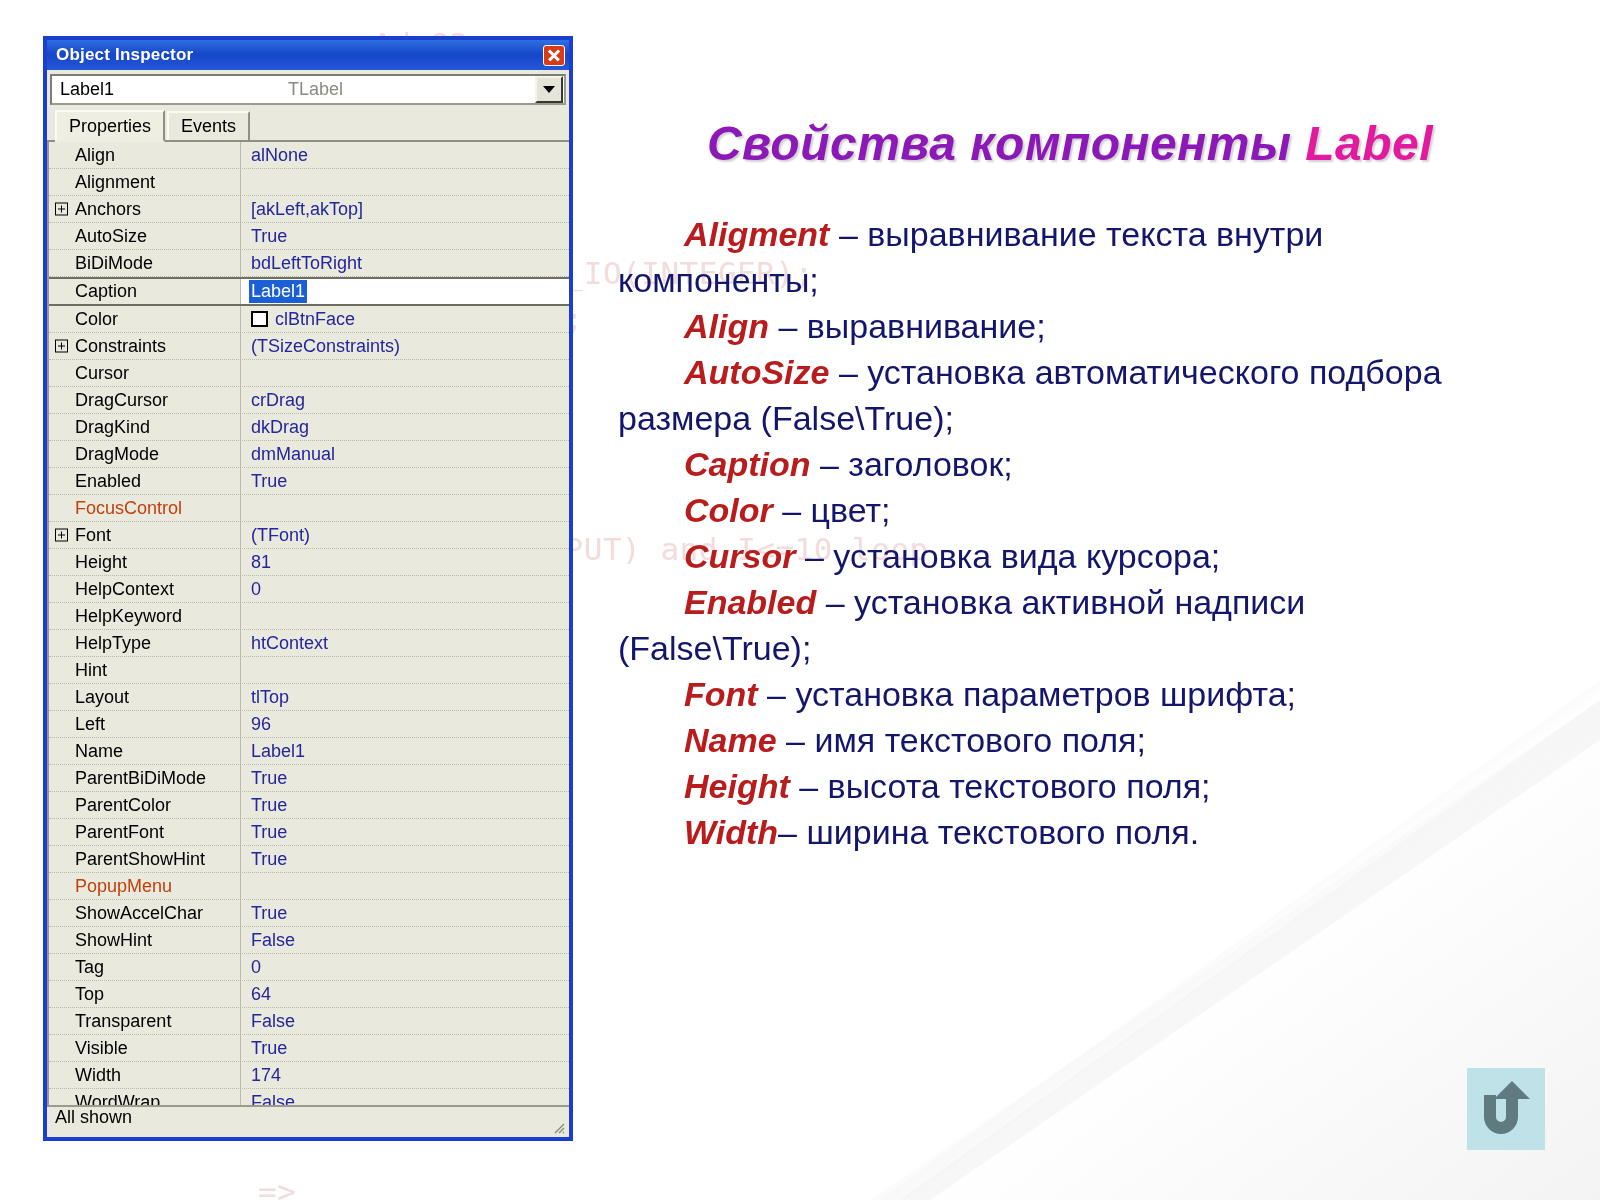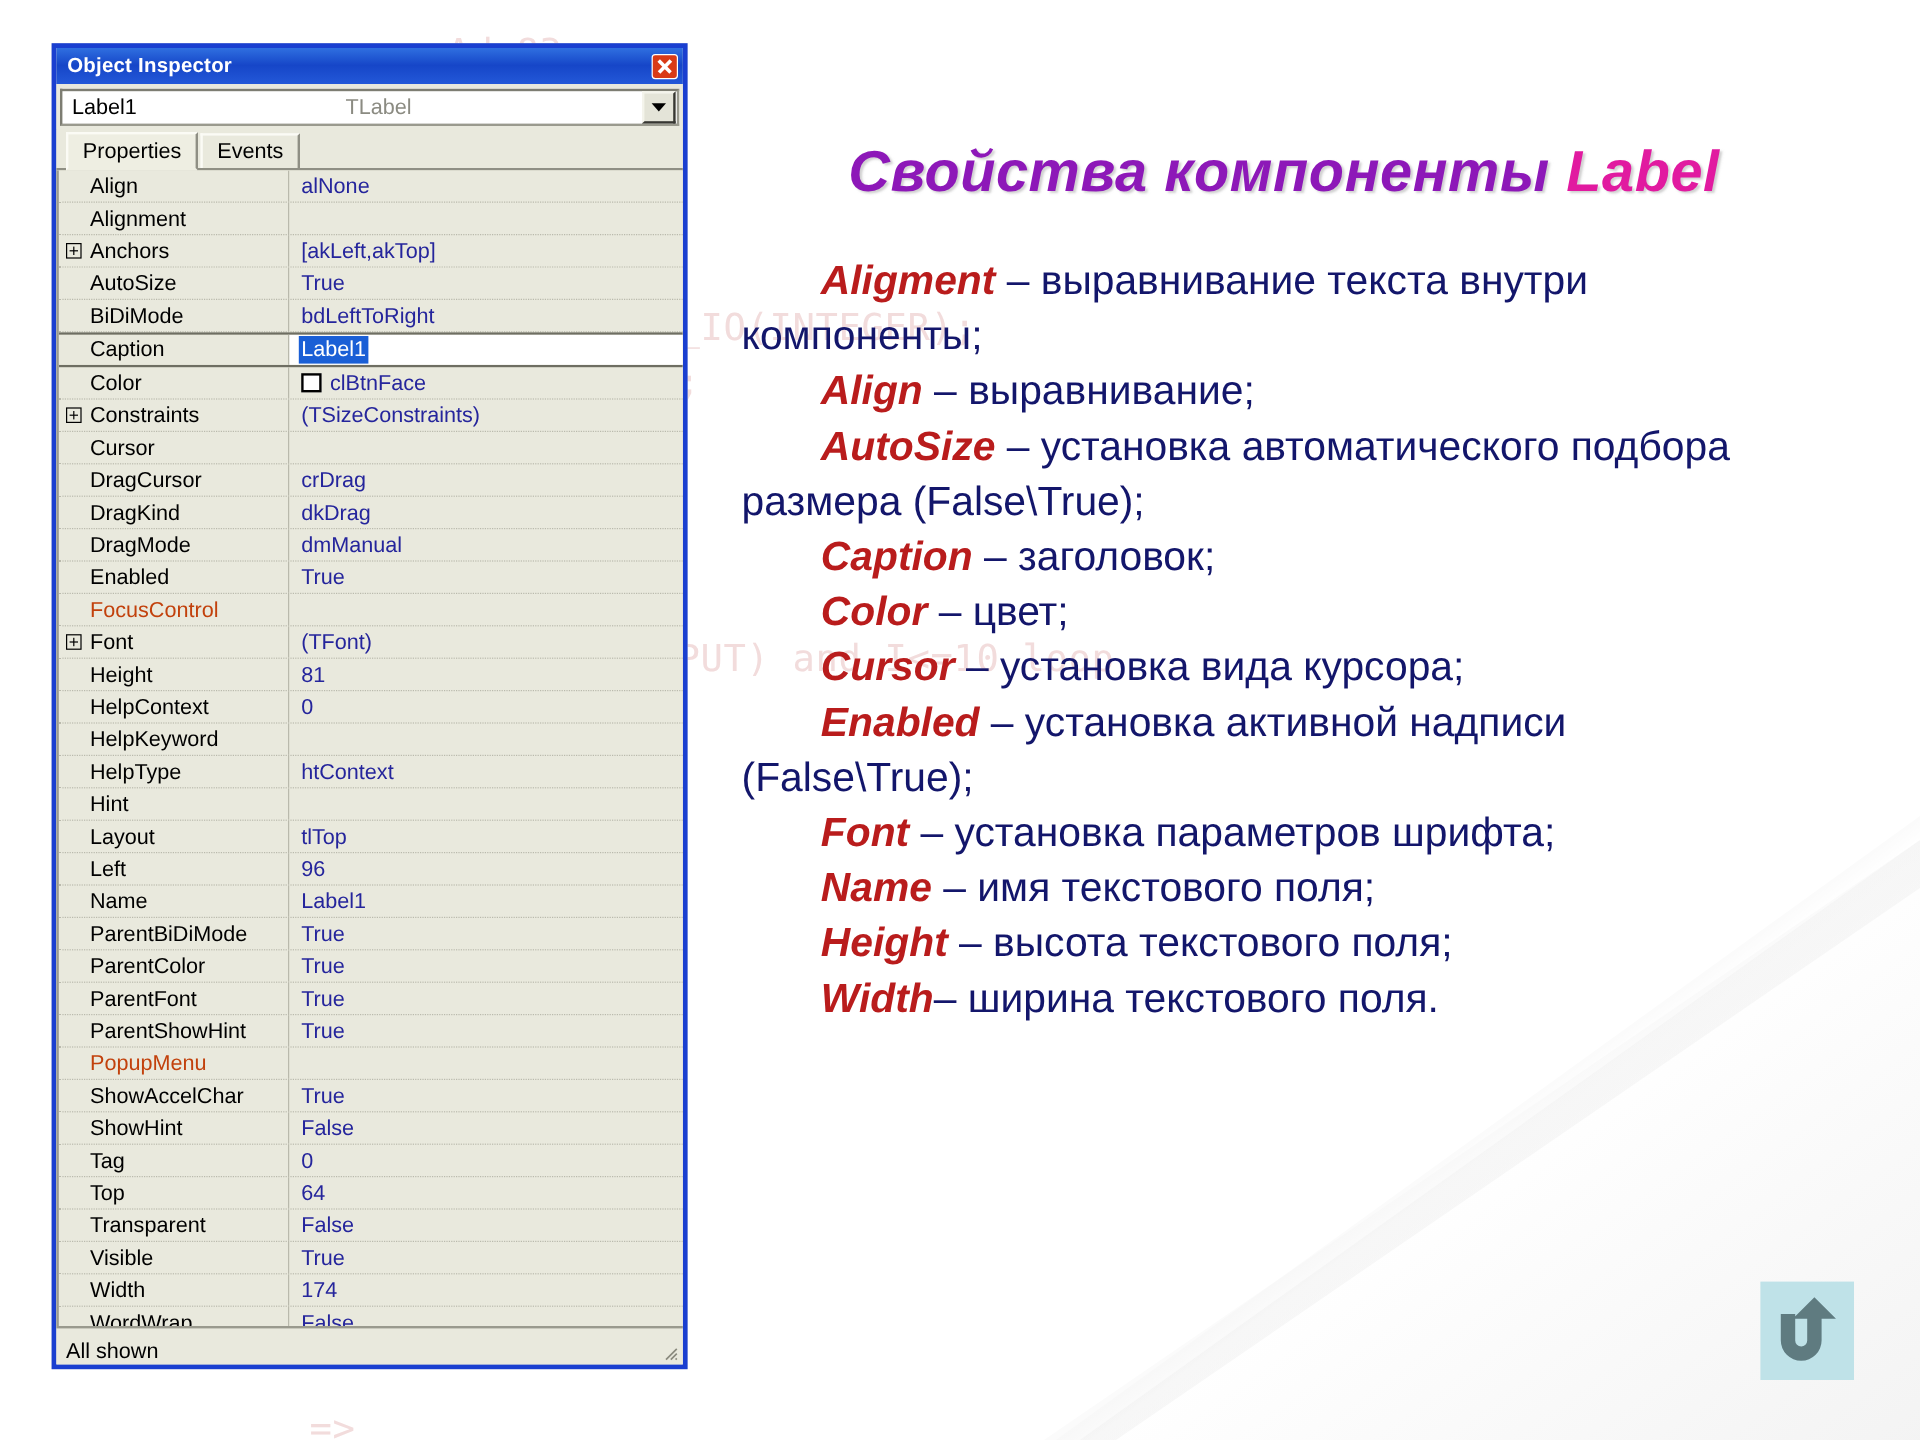--- a/index.html
+++ b/index.html
@@ -245,21 +245,21 @@
     flex: 0 0 auto;
   }
 
   
   #statusbar {
     flex: 0 0 auto;
     height: 32px;
     background: #e9e9dd;
     border-top: 2px solid #9a9a8e;
     display: flex;
-    align-items: flex-end;
+    align-items: flex-start;
     padding-left: 8px;
     font-size: 18px;
     color: #000;
     position: relative;
   }
   #grip {
     position: absolute;
     right: 4px; bottom: 3px;
     width: 16px; height: 16px;
   }

